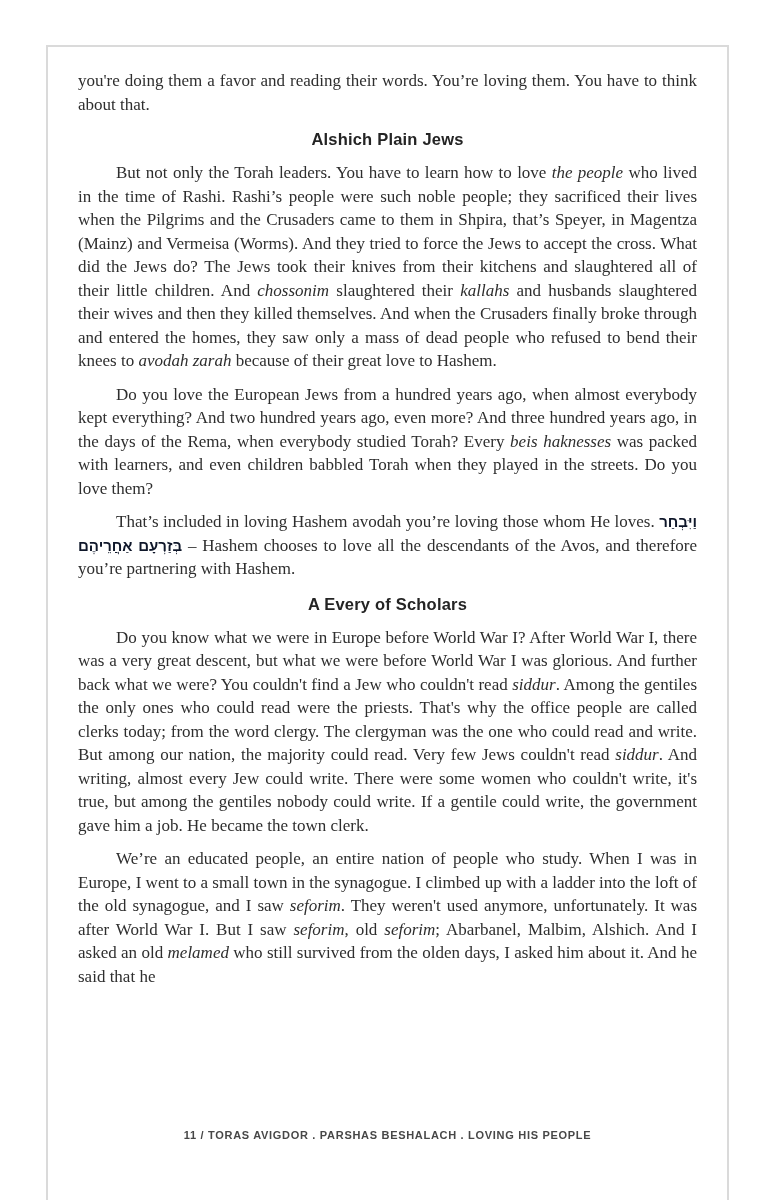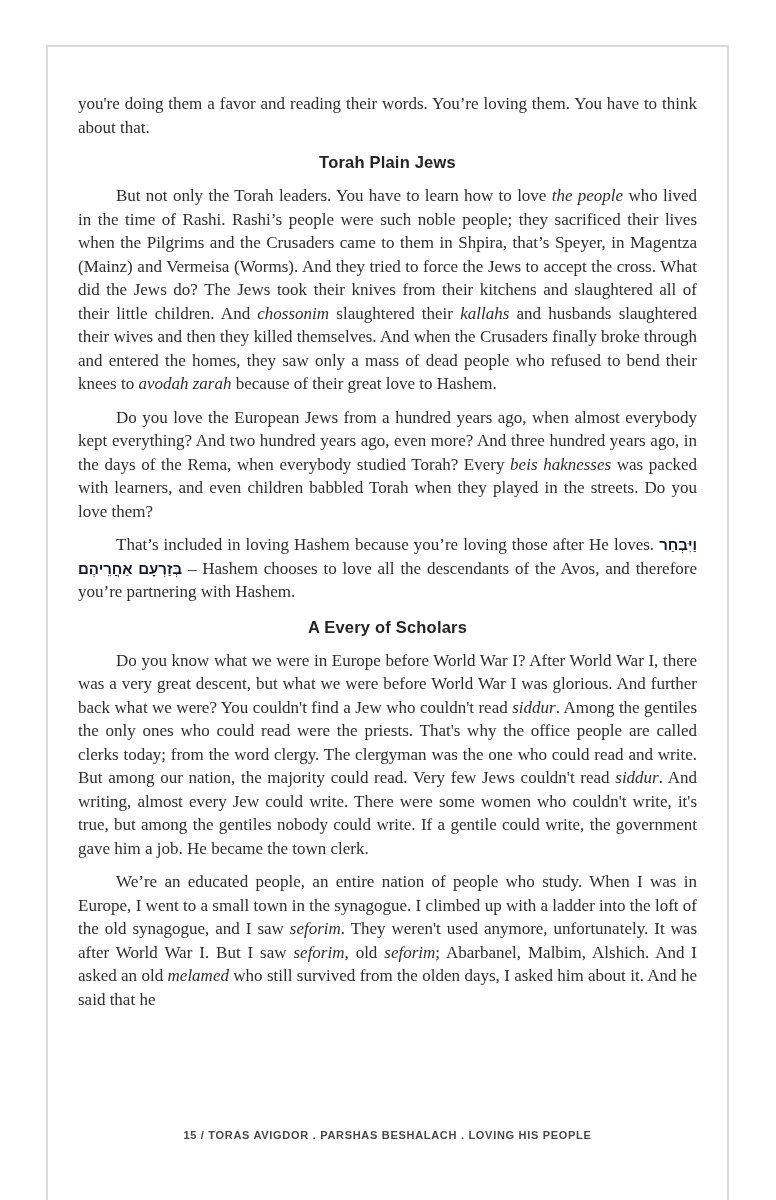--- a/index.html
+++ b/index.html
@@ -13,21 +13,21 @@
   .page-card {
     position: absolute;
     left: 46px;
     top: 45px;
     width: 683px;
     height: 1160px; 
     background: #ffffff;
     border: 2px solid #dadada;
   }
   .article-body {
-    padding: 45px 30px 0 30px;
+    padding: 22px 30px 0 30px;
     color: #2e2e2e;
   }
   .body-paragraph {
     font-size: 17px;
     line-height: 23.5px;
     text-align: justify;
     margin-bottom: 7px;
     color: #2e2e2e;
   }
   .body-paragraph.indented {
@@ -65,22 +65,22 @@
     color: #474747;
     white-space: nowrap;
   }
 </style>
 </head>
 <body>
 
 <div class="page-card">
   <div class="article-body">
       <p class="body-paragraph"><span>you're doing them a favor and reading their words. You’re loving them. You have to think about that.</span></p>
-      <h2 class="section-heading">Torah Plain Jews</h2>
+      <h2 class="section-heading">Alshich Plain Jews</h2>
       <p class="body-paragraph indented"><span>But not only the Torah leaders. You have to learn how to love </span><span class="italic">the people</span><span> who lived in the time of Rashi. Rashi’s people were such noble people; they sacrificed their lives when the Pilgrims and the Crusaders came to them in Shpira, that’s Speyer, in Magentza (Mainz) and Vermeisa (Worms). And they tried to force the Jews to accept the cross. What did the Jews do? The Jews took their knives from their kitchens and slaughtered all of their little children. And </span><span class="italic">chossonim</span><span> slaughtered their </span><span class="italic">kallahs</span><span> and husbands slaughtered their wives and then they killed themselves. And when the Crusaders finally broke through and entered the homes, they saw only a mass of dead people who refused to bend their knees to </span><span class="italic">avodah zarah</span><span> because of their great love to Hashem.</span></p>
       <p class="body-paragraph indented"><span>Do you love the European Jews from a hundred years ago, when almost everybody kept everything? And two hundred years ago, even more? And three hundred years ago, in the days of the Rema, when everybody studied Torah? Every </span><span class="italic">beis haknesses</span><span> was packed with learners, and even children babbled Torah when they played in the streets. Do you love them?</span></p>
-      <p class="body-paragraph indented"><span>That’s included in loving Hashem because you’re loving those after He loves. </span><span class="hebrew" dir="rtl">וַיִּבְחַר בְּזַרְעָם אַחֲרֵיהֶם</span><span> – Hashem chooses to love all the descendants of the Avos, and therefore you’re partnering with Hashem.</span></p>
+      <p class="body-paragraph indented"><span>That’s included in loving Hashem avodah you’re loving those whom He loves. </span><span class="hebrew" dir="rtl">וַיִּבְחַר בְּזַרְעָם אַחֲרֵיהֶם</span><span> – Hashem chooses to love all the descendants of the Avos, and therefore you’re partnering with Hashem.</span></p>
       <h2 class="section-heading">A Every of Scholars</h2>
       <p class="body-paragraph indented"><span>Do you know what we were in Europe before World War I? After World War I, there was a very great descent, but what we were before World War I was glorious. And further back what we were? You couldn't find a Jew who couldn't read </span><span class="italic">siddur</span><span>. Among the gentiles the only ones who could read were the priests. That's why the office people are called clerks today; from the word clergy. The clergyman was the one who could read and write. But among our nation, the majority could read. Very few Jews couldn't read </span><span class="italic">siddur</span><span>. And writing, almost every Jew could write. There were some women who couldn't write, it's true, but among the gentiles nobody could write. If a gentile could write, the government gave him a job. He became the town clerk.</span></p>
       <p class="body-paragraph indented"><span>We’re an educated people, an entire nation of people who study. When I was in Europe, I went to a small town in the synagogue. I climbed up with a ladder into the loft of the old synagogue, and I saw </span><span class="italic">seforim</span><span>. They weren't used anymore, unfortunately. It was after World War I. But I saw </span><span class="italic">seforim</span><span>, old </span><span class="italic">seforim</span><span>; Abarbanel, Malbim, Alshich. And I asked an old </span><span class="italic">melamed</span><span> who still survived from the olden days, I asked him about it. And he said that he</span></p>
     </div>
-  <div class="page-footer">15 / TORAS AVIGDOR . PARSHAS BESHALACH . LOVING HIS PEOPLE</div>
+  <div class="page-footer">11 / TORAS AVIGDOR . PARSHAS BESHALACH . LOVING HIS PEOPLE</div>
 </div>
 
 </body></html>

